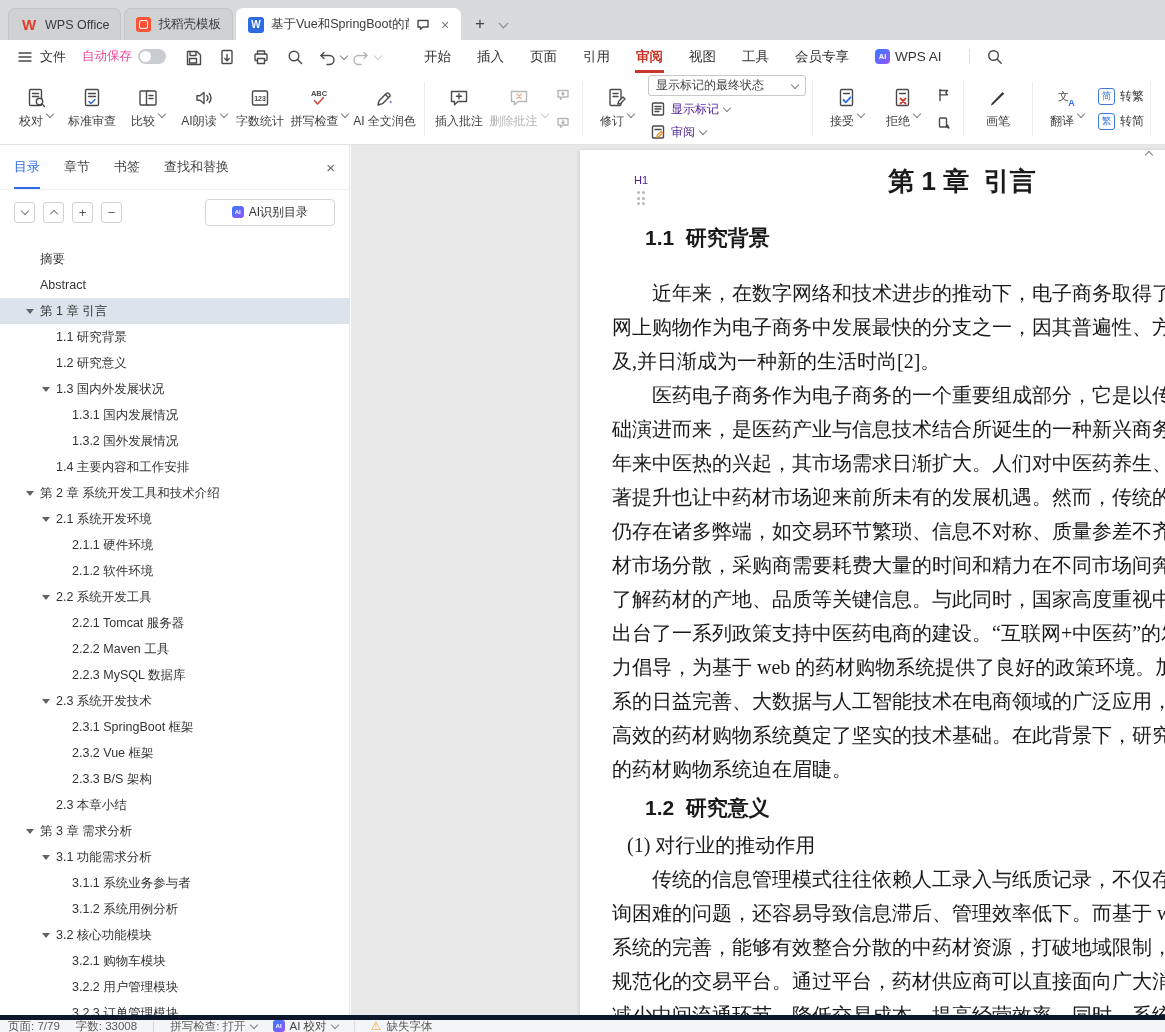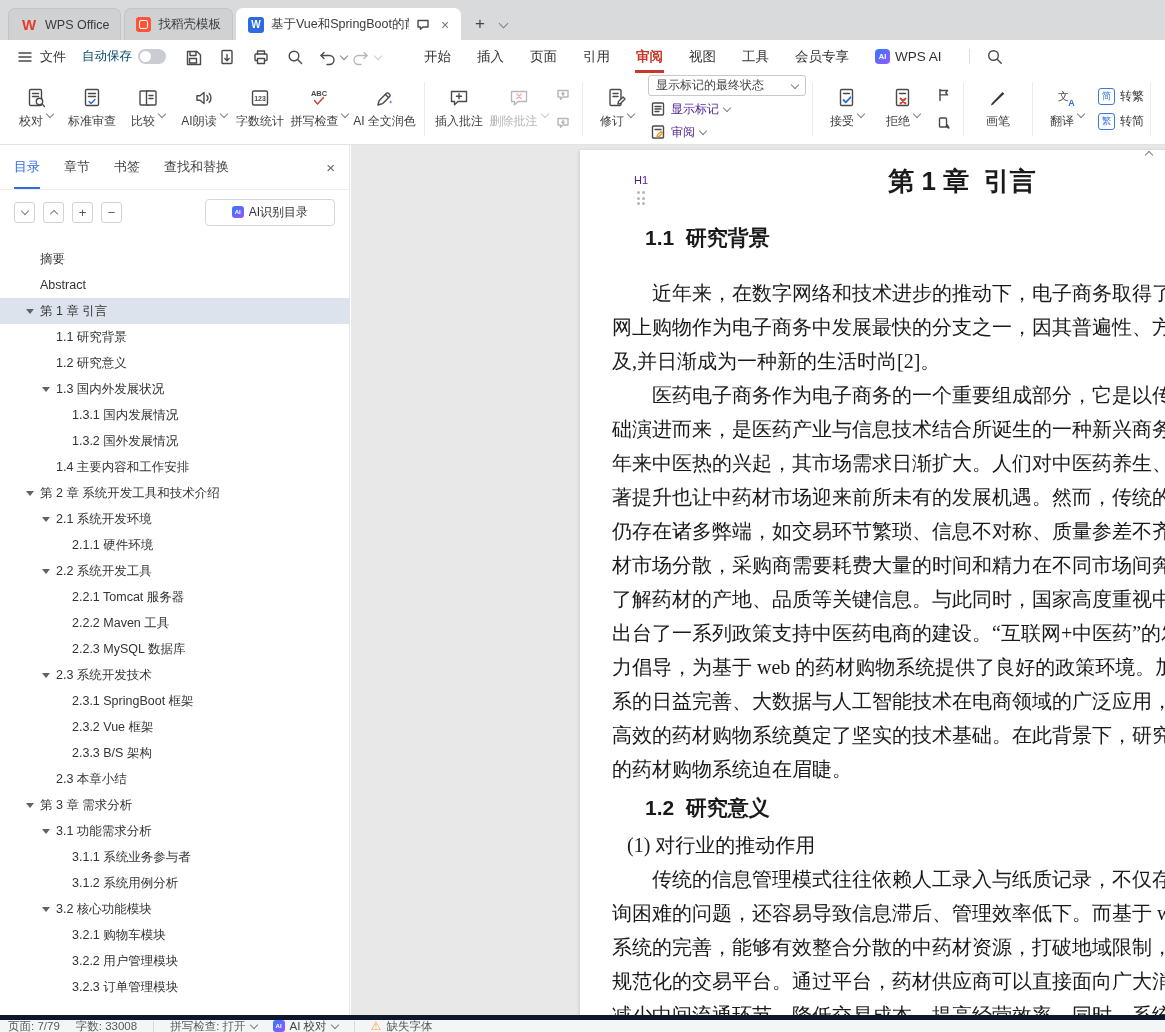--- a/index.html
+++ b/index.html
@@ -34,21 +34,21 @@
   .doc-w::after{content:"W";color:#fff;font-size:10px;font-weight:bold;}
   .ai-logo{width:15px;height:15px;border-radius:4px;background:linear-gradient(135deg,#2f7bff,#9a55ff);display:inline-grid;place-items:center;}
   .ai-logo::after{content:"AI";color:#fff;font-size:7.5px;font-weight:700;}
   .ai-logo.sm{width:12px;height:12px;border-radius:3px;}
   .ai-logo.sm::after{font-size:6px;}
   .disabled{opacity:.4;}
 
   
   .menubar{height:33px;background:#fff;display:flex;align-items:center;padding:0 10px;position:relative;}
   .file-btn{display:flex;align-items:center;gap:6px;font-size:13px;padding:0 6px;}
-  .autosave{display:flex;align-items:center;gap:6px;font-size:12.5px;color:#0c4a6e;margin-left:10px;}
+  .autosave{display:flex;align-items:center;gap:6px;font-size:12.5px;color:#ec4899;margin-left:10px;}
   .toggle{width:28px;height:15px;border-radius:8px;background:#c9ccd1;position:relative;display:inline-block;}
   .toggle::after{content:"";position:absolute;width:11px;height:11px;border-radius:50%;background:#fff;top:2px;left:2px;}
   .qicons{display:flex;align-items:center;gap:12px;margin-left:16px;}
   .qi{width:22px;height:22px;display:grid;place-items:center;}
   .undo-group{display:flex;align-items:center;gap:3px;margin-left:10px;}
   .menus{display:flex;align-items:center;margin-left:30px;height:33px;}
   .menu{padding:0 13px;height:33px;display:flex;align-items:center;gap:5px;font-size:13.5px;color:#333;position:relative;white-space:nowrap;}
   .menu.active{color:#c7382a;font-weight:bold;}
   .menu.active::after{content:"";position:absolute;left:12px;right:12px;bottom:0;height:3px;background:#c7382a;}
   .mb-sep{width:1px;height:15px;background:#ddd;margin:0 14px;}
@@ -521,20 +521,24 @@
           <span class="tarrow has"></span>
           <span>第 2 章 系统开发工具和技术介绍</span>
         </div>
       <div class="trow lv1">
           <span class="tarrow has"></span>
           <span>2.1 系统开发环境</span>
         </div>
       <div class="trow lv2">
           <span class="tarrow"></span>
           <span>2.1.1 硬件环境</span>
+        </div>
+      <div class="trow lv2">
+          <span class="tarrow"></span>
+          <span>2.1.2 软件环境</span>
         </div>
       <div class="trow lv1">
           <span class="tarrow has"></span>
           <span>2.2 系统开发工具</span>
         </div>
       <div class="trow lv2">
           <span class="tarrow"></span>
           <span>2.2.1 Tomcat 服务器</span>
         </div>
       <div class="trow lv2">

